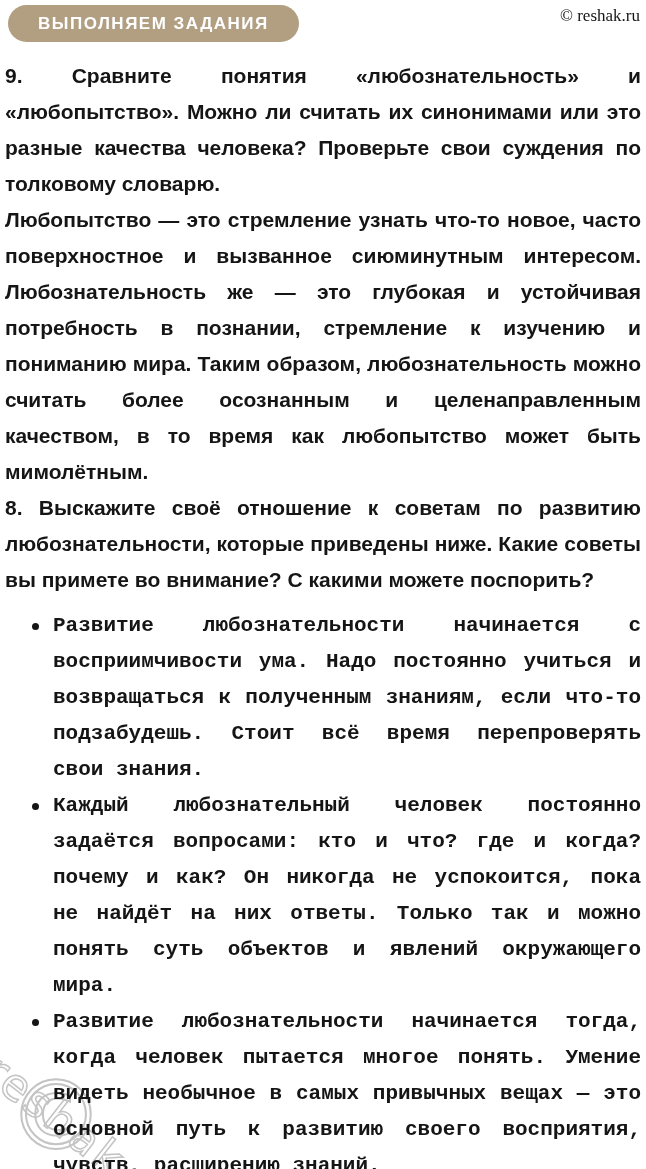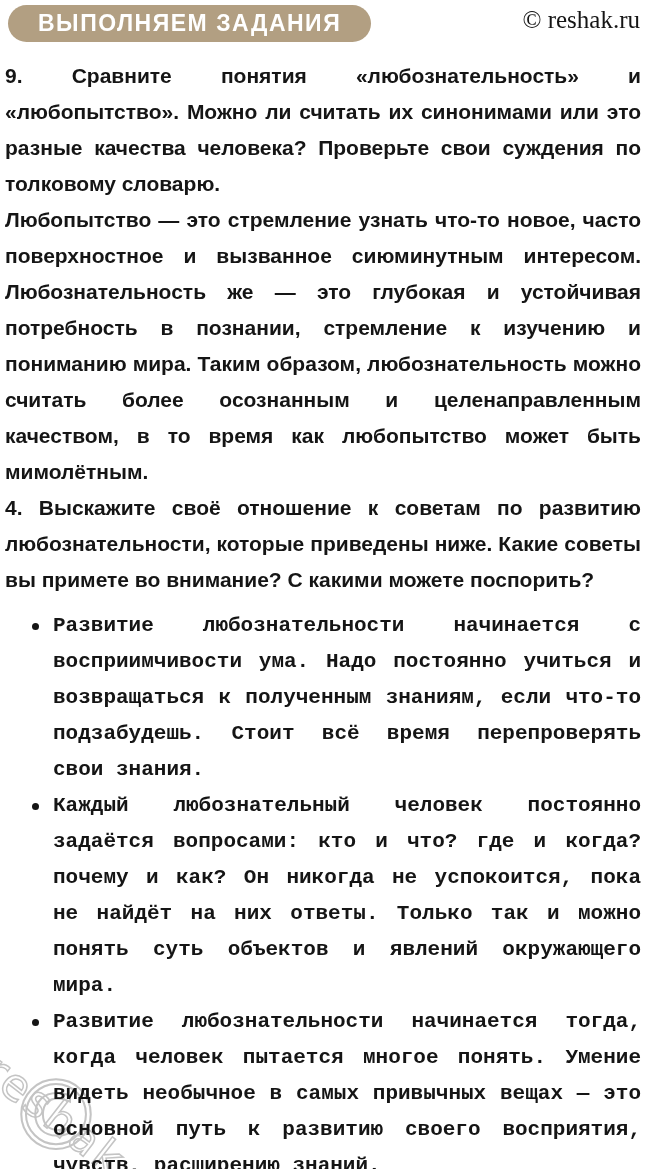--- a/index.html
+++ b/index.html
@@ -25,32 +25,32 @@
     align-items: flex-start;
     padding: 5px 4px 0 8px;
   }
   .badge {
     box-sizing: border-box;
     min-width: 280px;
     height: 37px;
     background: var(--badge-background, #b29f82);
     color: var(--badge-text, #ffffff);
     border-radius: 19px;
-    font-size: 23px;
+    font-size: 17px;
     font-weight: bold;
     letter-spacing: 1.5px;
     display: flex;
     align-items: center;
     justify-content: center;
     padding: 0 30px;
     text-align: center;
   }
   .copyright {
     font-family: "Liberation Serif", serif;
-    font-size: 25px;
+    font-size: 17px;
     color: var(--body-text, #151515);
     margin-top: 1px;
     margin-right: 2px;
     white-space: nowrap;
   }
   
   .content {
     position: relative;
     z-index: 1;
     padding: 16px 5px 0 5px;
@@ -127,21 +127,21 @@
   </div>
 
   <div class="header">
     <div class="badge">ВЫПОЛНЯЕМ ЗАДАНИЯ</div>
     <div class="copyright">© reshak.ru</div>
   </div>
 
   <div class="content">
     <p class="question">9. Сравните понятия «любознательность» и «любопытство». Можно ли считать их синонимами или это разные качества человека? Проверьте свои суждения по толковому словарю.</p>
     <p class="answer">Любопытство — это стремление узнать что-то новое, часто поверхностное и вызванное сиюминутным интересом. Любознательность же — это глубокая и устойчивая потребность в познании, стремление к изучению и пониманию мира. Таким образом, любознательность можно считать более осознанным и целенаправленным качеством, в то время как любопытство может быть мимолётным.</p>
-    <p class="question">4. Выскажите своё отношение к советам по развитию любознательности, которые приведены ниже. Какие советы вы примете во внимание? С какими можете поспорить?</p>
+    <p class="question">8. Выскажите своё отношение к советам по развитию любознательности, которые приведены ниже. Какие советы вы примете во внимание? С какими можете поспорить?</p>
     <ul class="advice-list">
       <li>Развитие любознательности начинается с восприим­чивости ума. Надо постоянно учиться и возвращаться к полученным знаниям, если что-то подзабудешь. Стоит всё время перепроверять свои знания.</li>
       <li>Каждый любознательный человек постоянно задаётся вопросами: кто и что? где и когда? почему и как? Он никогда не успокоится, пока не найдёт на них ответы. Только так и можно понять суть объектов и явлений окружающего мира.</li>
       <li>Развитие любознательности начинается тогда, когда человек пытается многое понять. Умение видеть необычное в самых привычных вещах — это основной путь к развитию своего восприятия, чувств, расширению знаний.</li>
       <li>Не нужно быть нетерпеливым. Даже если поначалу трудно разобраться в проблеме и нет никакого желания исследовать её дальше, стоит вернуться к ней позже. Каждый такой ярлык нетерпения закрывает дверь к</li>
     </ul>
   </div>
 
 </div>
 

